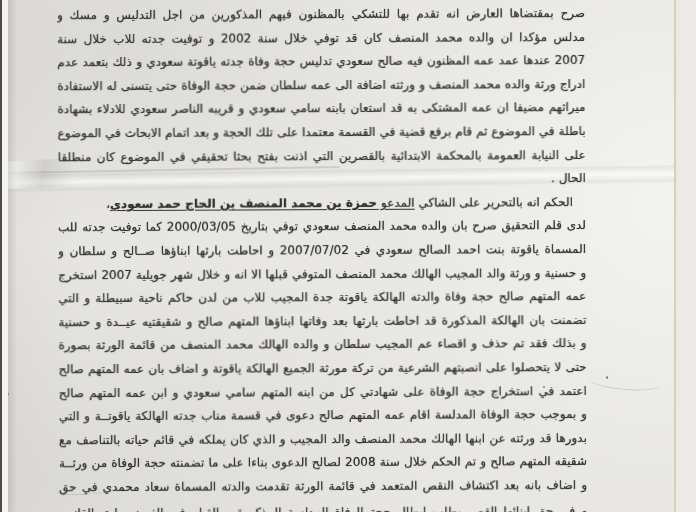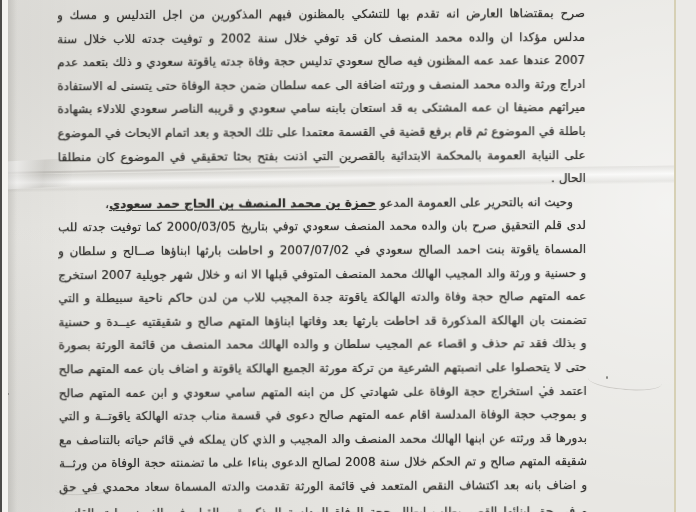--- a/index.html
+++ b/index.html
@@ -56,21 +56,21 @@
     transform-origin:top right;
   }
   .line{
     height:23.6px;overflow:hidden;
     text-align:justify;text-align-last:justify;
     white-space:normal;
   }
   .short-line{height:23.6px;text-align:right;text-align-last:right;overflow:hidden;}
   .opening-line{height:23.6px;text-align:right;text-align-last:right;overflow:hidden;padding-right:13px;}
   .complainant{font-weight:bold;text-decoration:underline;text-underline-offset:2px;}
-  .complainant-title{text-underline-offset:2px;}
+  .complainant-title{text-decoration:underline;text-underline-offset:2px;}
   .clipped{margin-top:3px;}
 </style>
 </head>
 <body>
 
 <div class="page">
 
   <div class="crease-main"></div>
   <div class="crease-main-line"></div>
   <div class="crease-fold-left"></div>
@@ -89,21 +89,21 @@
         <div class="line">ادراج ورثة والده محمد المنصف و ورثته اضافة الى عمه سلطان ضمن حجة الوفاة حتى يتسنى له الاستفادة من</div>
         <div class="line">ميراثهم مضيفا ان عمه المشتكى به قد استعان بابنه سامي سعودي و قريبه الناصر سعودي للادلاء بشهادة</div>
         <div class="line">باطلة في الموضوع ثم قام برفع قضية في القسمة معتمدا على تلك الحجة و بعد اتمام الابحاث في الموضوع احيلت</div>
         <div class="line">على النيابة العمومة بالمحكمة الابتدائية بالقصرين التي اذنت بفتح بحثا تحقيقي في الموضوع كان منطلقا لقضية</div>
       </div>
 
     <div class="short-line">الحال .</div>
 
     <div>
       <div class="opening-line">
-        <span>وحيث انه بالتحرير على العمومة </span><span class="complainant-title">المدعو </span><span class="complainant">حمزة بن محمد المنصف بن الحاج حمد سعودي</span><span>،</span>
+        <span>الحكم انه بالتحرير على الشاكي </span><span class="complainant-title">المدعو </span><span class="complainant">حمزة بن محمد المنصف بن الحاج حمد سعودي</span><span>،</span>
       </div>
       <div>
           <div class="line">لدى قلم التحقيق صرح بان والده محمد المنصف سعودي توفي بتاريخ 2000/03/05 كما توفيت جدته للب</div>
           <div class="line">المسماة ياقوتة بنت احمد الصالح سعودي في 2007/07/02 و احاطت بارثها ابناؤها صــالح و سلطان و عيدة</div>
           <div class="line">و حسنية و ورثة والد المجيب الهالك محمد المنصف المتوفي قبلها الا انه و خلال شهر جويلية 2007 استخرج</div>
           <div class="line">عمه المتهم صالح حجة وفاة والدته الهالكة ياقوتة جدة المجيب للاب من لدن حاكم ناحية سبيطلة و التي</div>
           <div class="line">تضمنت بان الهالكة المذكورة قد احاطت بارثها بعد وفاتها ابناؤها المتهم صالح و شقيقتيه عيــدة و حسنية فقط</div>
           <div class="line">و بذلك فقد تم حذف و اقصاء عم المجيب سلطان و والده الهالك محمد المنصف من قائمة الورثة بصورة عمدية</div>
           <div class="line">حتى لا يتحصلوا على انصبتهم الشرعية من تركة مورثة الجميع الهالكة ياقوتة و اضاف بان عمه المتهم صالح</div>
           <div class="line">اعتمد في استخراج حجة الوفاة على شهادتي كل من ابنه المتهم سامي سعودي و ابن عمه المتهم صالح سعودي</div>

